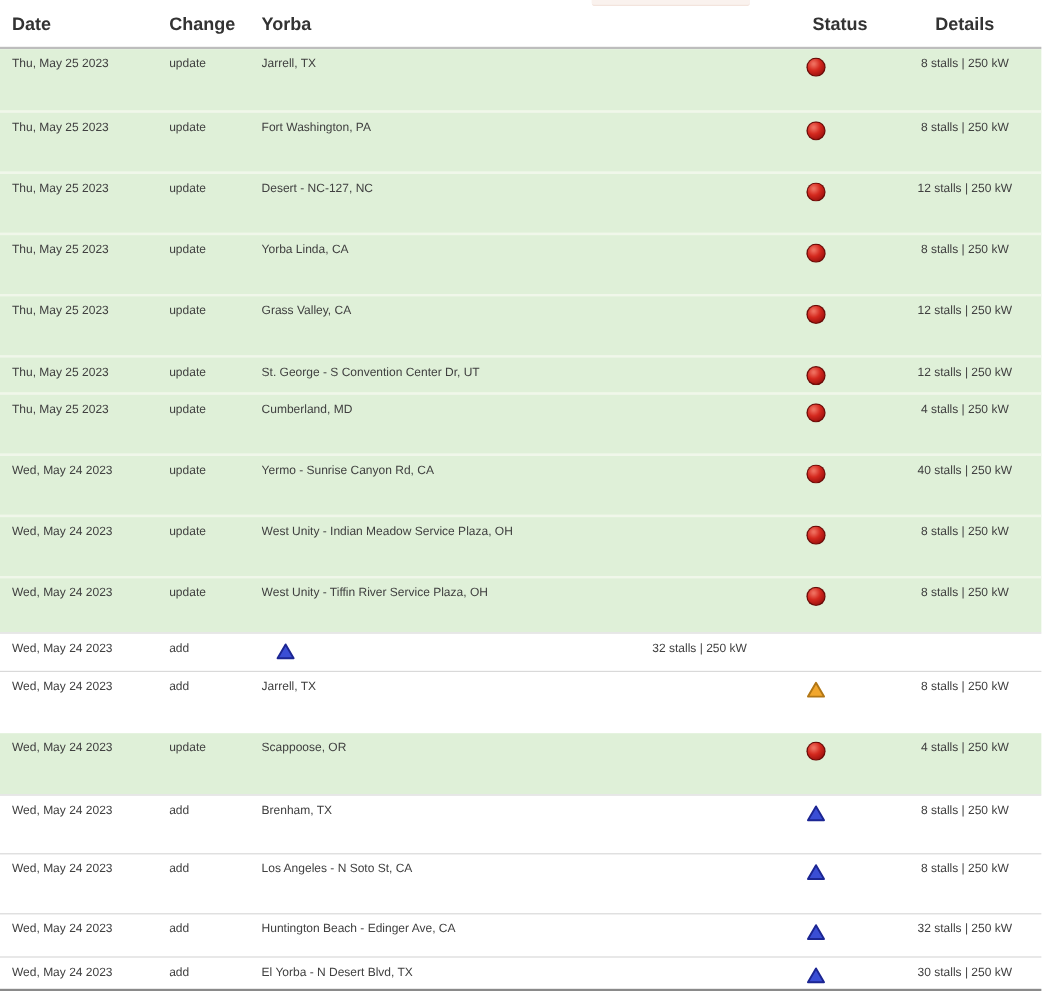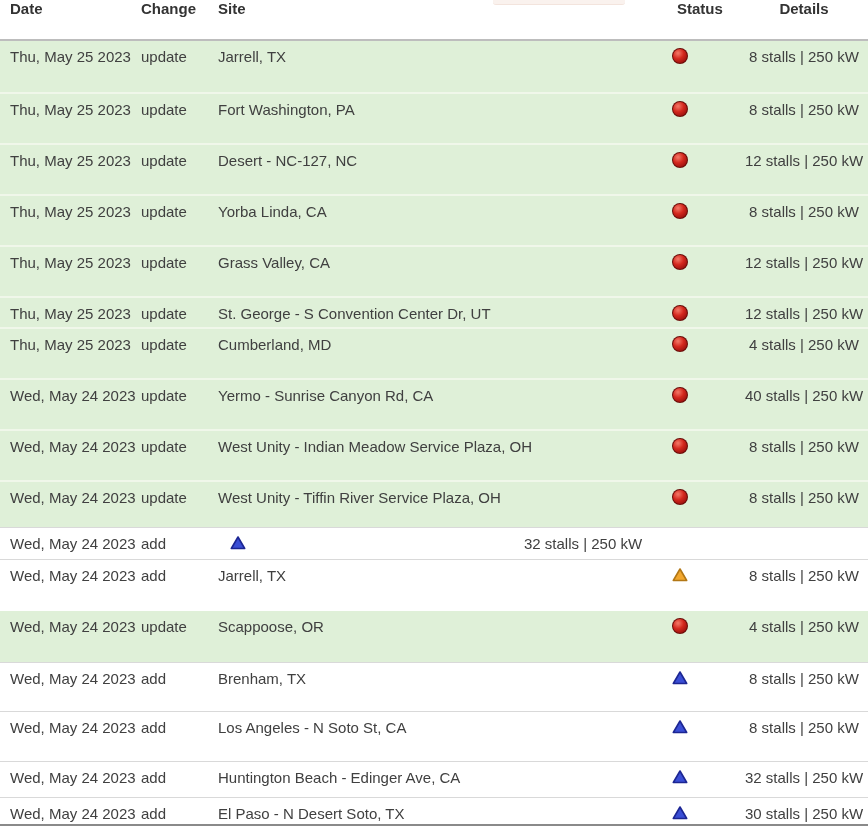--- a/index.html
+++ b/index.html
@@ -25,28 +25,28 @@
 
   .row, .header-row {
     display: flex;
     align-items: flex-start;
     width: 868px;
     padding-left: 10px;
     overflow: hidden;
   }
   .header-row {
     height: 41px;
-    padding-top: 0;
+    padding-top: 12px;
     background: #ffffff;
     border-bottom: 2px solid #bdbdbd;
     font-weight: bold;
     color: #333333;
     font-size: 15px;
   }
-  .row { padding-top: 7px; font-size: 15px; }
+  .row { padding-top: 7px; font-size: 10px; }
   .row.green { background: #dff0d8; }
   .row.white { background: #ffffff; }
   .row.white + .row.white { border-top: 1px solid #d9d9d9; }
   .row.green + .row.white { border-top: 1px solid #d9d9d9; }
   .row.green + .row.green { border-top: 2px solid #f0f7ea; }
 
   .cell { display: block; flex: 0 0 auto; white-space: nowrap; overflow: hidden; }
   .c-date    { width: 131px; }
   .c-change  { width: 77px; }
   .c-site    { width: 442px; }
@@ -75,21 +75,21 @@
 <body>
 
 <div id="app">
 
   <div class="top-fragment"></div>
 
   <div class="table">
     <div class="header-row">
       <span class="cell c-date">Date</span>
       <span class="cell c-change">Change</span>
-      <span class="cell c-site">Site</span>
+      <span class="cell c-site">Yorba</span>
       <span class="cell c-status">Status</span>
       <span class="cell c-details">Details</span>
     </div>
     <div id="rows-container">
   <div class="row green" style="height: 51px;">
     <span class="cell c-date">Thu, May 25 2023</span>
     <span class="cell c-change">update</span>
     <span class="cell c-site">Jarrell, TX</span>
     <span class="cell c-status">
       <span class="status-wrap">
@@ -284,21 +284,21 @@
                 <polygon points="8,2 14.7,13.5 1.3,13.5" fill="#3a4ed5" stroke="#1c2693" stroke-width="1.6" stroke-linejoin="round"></polygon>
               </svg>
             </span>
     </span>
     <span class="cell c-details">32 stalls | 250 kW</span>
   </div>
 
   <div class="row white" style="height: 28px;">
     <span class="cell c-date">Wed, May 24 2023</span>
     <span class="cell c-change">add</span>
-    <span class="cell c-site">El Paso - N Desert Soto, TX</span>
+    <span class="cell c-site">El Yorba - N Desert Blvd, TX</span>
     <span class="cell c-status">
       <span class="status-wrap">
               <svg width="16" height="16" viewBox="0 0 16 16" class="tri-svg">
                 <polygon points="8,2 14.7,13.5 1.3,13.5" fill="#3a4ed5" stroke="#1c2693" stroke-width="1.6" stroke-linejoin="round"></polygon>
               </svg>
             </span>
     </span>
     <span class="cell c-details">30 stalls | 250 kW</span>
   </div>
 </div>

